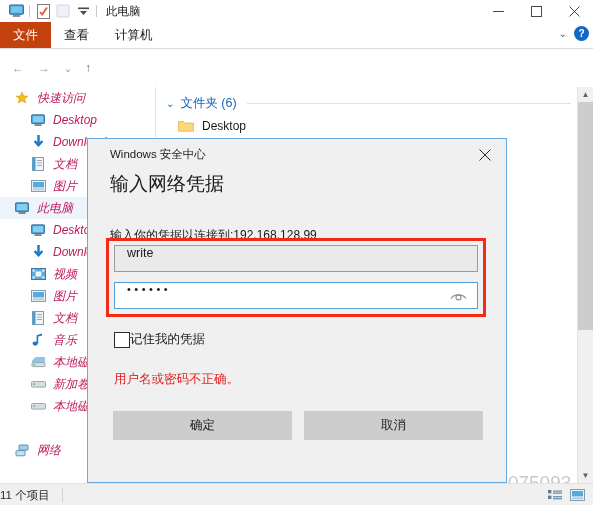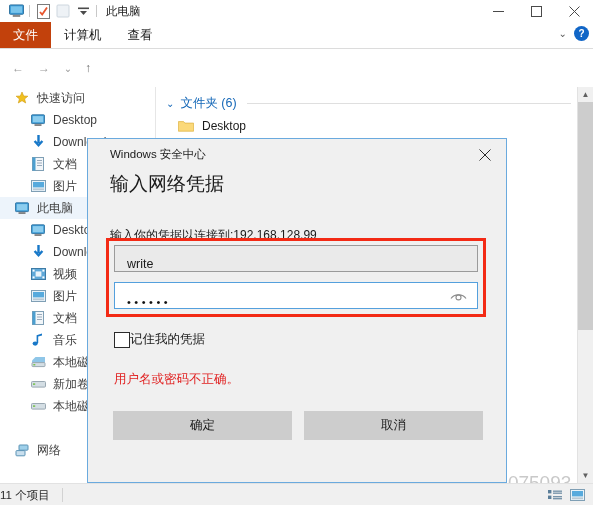--- a/index.html
+++ b/index.html
@@ -45,21 +45,21 @@
   .addr-x{width:26px;height:20px;display:flex;align-items:center;justify-content:center;color:#4a4a4a;font-size:13px;border-left:1px solid #e4e4e4;}
   .search{position:absolute;left:430px;top:57px;width:156px;height:22px;border:1px solid #cfcfcf;background:#fff;display:flex;align-items:center;gap:6px;padding-left:7px;}
   .search-ph{font-size:11.5px;color:#4c4c4c;white-space:nowrap;}
 
   
   .main{position:absolute;left:0;top:87px;width:593px;height:396px;background:#fff;}
   .navpane{position:absolute;left:0;top:0;width:155px;height:396px;background:#fff;overflow:hidden;}
   .navitem{display:flex;align-items:center;height:22px;padding-left:14px;gap:7px;white-space:nowrap;}
   .navitem.indent{padding-left:30px;}
   .navitem.sel{background:#edf4fb;}
-  .navlabel{font-size:12px;color:#404040;}
+  .navlabel{font-size:12px;color:#be185d;font-style:italic;}
   .ico{width:16px;height:16px;display:flex;align-items:center;justify-content:center;flex:none;}
 
   .content{position:absolute;left:155px;top:0;width:423px;height:396px;background:#fff;border-left:1px solid #e6e6e6;}
   .grouphdr{display:flex;align-items:center;gap:6px;padding:8px 0 0 10px;}
   .grouphdr .gtxt{font-size:12.5px;color:#1568b8;white-space:nowrap;}
   .grouphdr .gline{flex:1;height:1px;background:#dfdfdf;margin:0 8px 0 4px;}
   .folderrow{display:flex;align-items:center;gap:8px;padding:6px 0 0 22px;}
   .foldername{font-size:12px;color:#1a1a1a;}
 
   
@@ -79,21 +79,21 @@
   
   .dlg{position:absolute;left:87px;top:138px;width:420px;height:345px;background:#f0f0f0;
        border:1px solid #6aaade;box-sizing:border-box;}
   .dlg-top{position:relative;height:30px;padding-left:8px;}
   .dlg-brand{position:absolute;left:22px;top:8px;font-size:11.5px;color:#1a1a1a;}
   .dlg-close{position:absolute;right:6px;top:4px;width:30px;height:24px;display:flex;align-items:center;justify-content:center;color:#2b2b2b;}
   .dlg-title{margin:2px 0 0 22px;font-size:19px;color:#1a1a1a;font-weight:normal;}
   .dlg-sub{margin:30px 0 0 22px;font-size:12px;color:#1a1a1a;}
 
   .redbox{position:absolute;left:18px;top:99px;width:380px;height:79px;border:3px solid #f32a15;box-sizing:border-box;}
-  .field{position:absolute;left:26px;width:364px;height:27px;box-sizing:border-box;display:flex;align-items:flex-end;}
+  .field{position:absolute;left:26px;width:364px;height:27px;box-sizing:border-box;display:flex;align-items:flex-start;}
   .field.user{top:106px;background:#eaeaea;border:1px solid #9b9b9b;}
   .field.pass{top:143px;background:#fff;border:1px solid #54a0dd;}
   .field .val{padding-left:12px;font-size:12.5px;color:#1a1a1a;}
   .field .dots{padding-left:12px;font-size:11px;color:#111;letter-spacing:3.5px;}
   .eye{position:absolute;right:10px;top:5px;width:17px;height:17px;display:flex;align-items:center;justify-content:center;}
 
   .cbrow{position:absolute;left:26px;top:192px;display:flex;align-items:center;}
   .cbox{width:16px;height:16px;border:1px solid #2b2b2b;background:#fff;box-sizing:border-box;}
   .cblabel{font-size:12.5px;color:#1a1a1a;}
   .errmsg{position:absolute;left:26px;top:232px;font-size:12.5px;color:#e02020;}
@@ -152,22 +152,22 @@
         <svg width="11" height="11" viewBox="0 0 11 11">
             <path d="M0.5 0.5 L10.5 10.5 M10.5 0.5 L0.5 10.5" stroke="#4a4a4a" fill="none"></path>
           </svg>
       </div>
     </div>
   </div>
 
   <div class="ribbon">
     <div class="tabs">
       <div class="tab active">文件</div>
+      <div class="tab">查看</div>
       <div class="tab">计算机</div>
-      <div class="tab">查看</div>
     </div>
     <div class="ribbon-right">
       <div class="chev">⌄</div>
       <div class="helpcircle">?</div>
     </div>
   </div>
 
   <div class="navrow">
     <div class="navbtn" style="left:8px">←</div>
     <div class="navbtn" style="left:34px">→</div>

